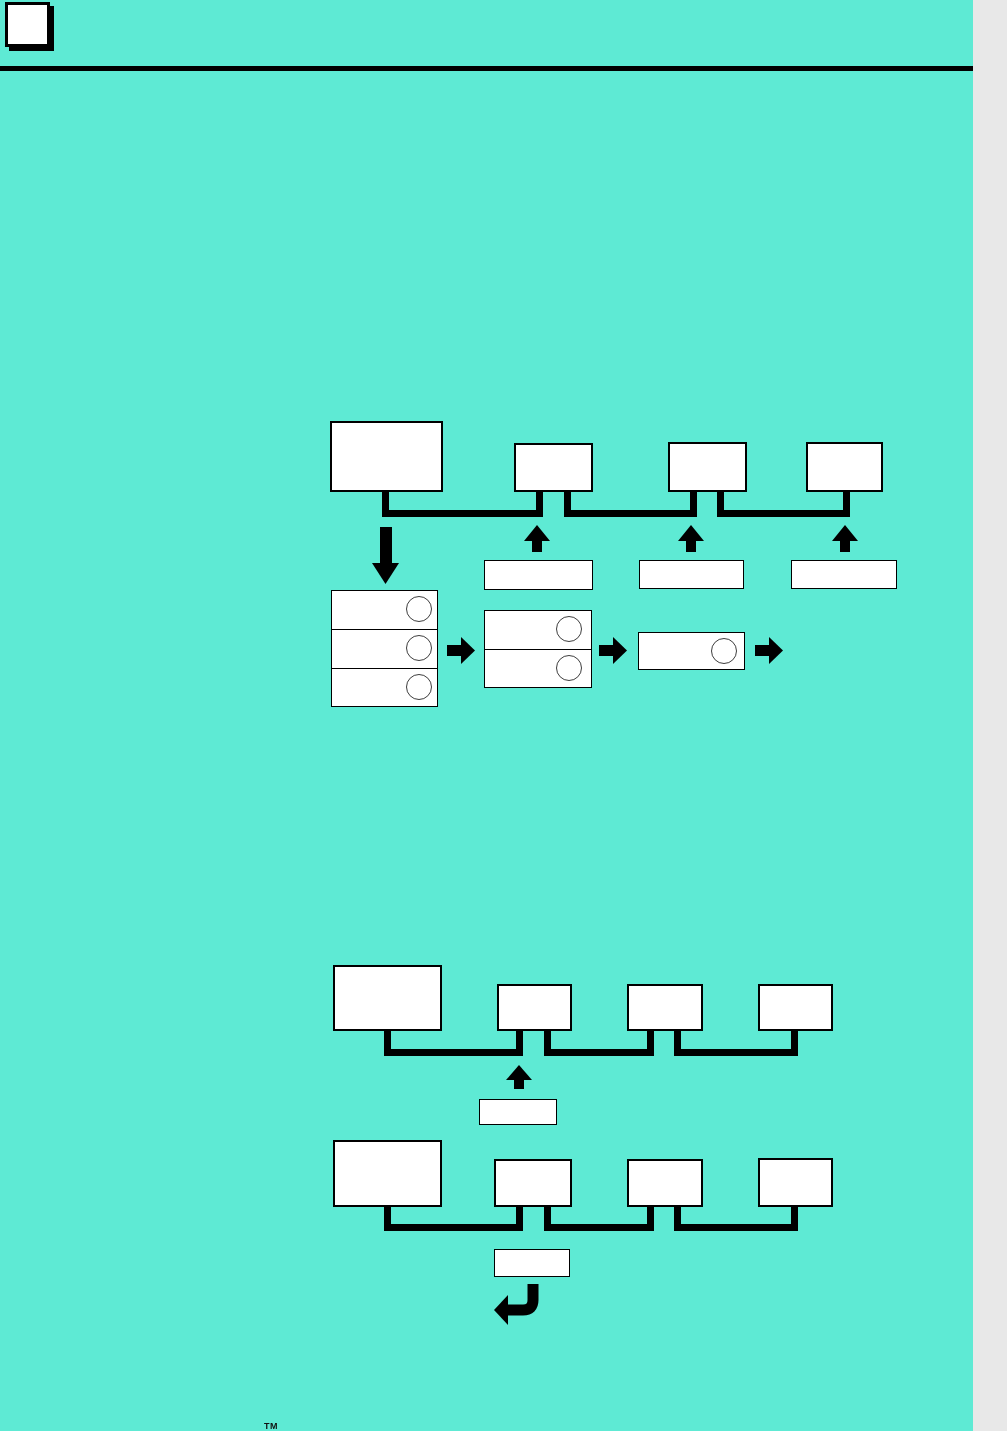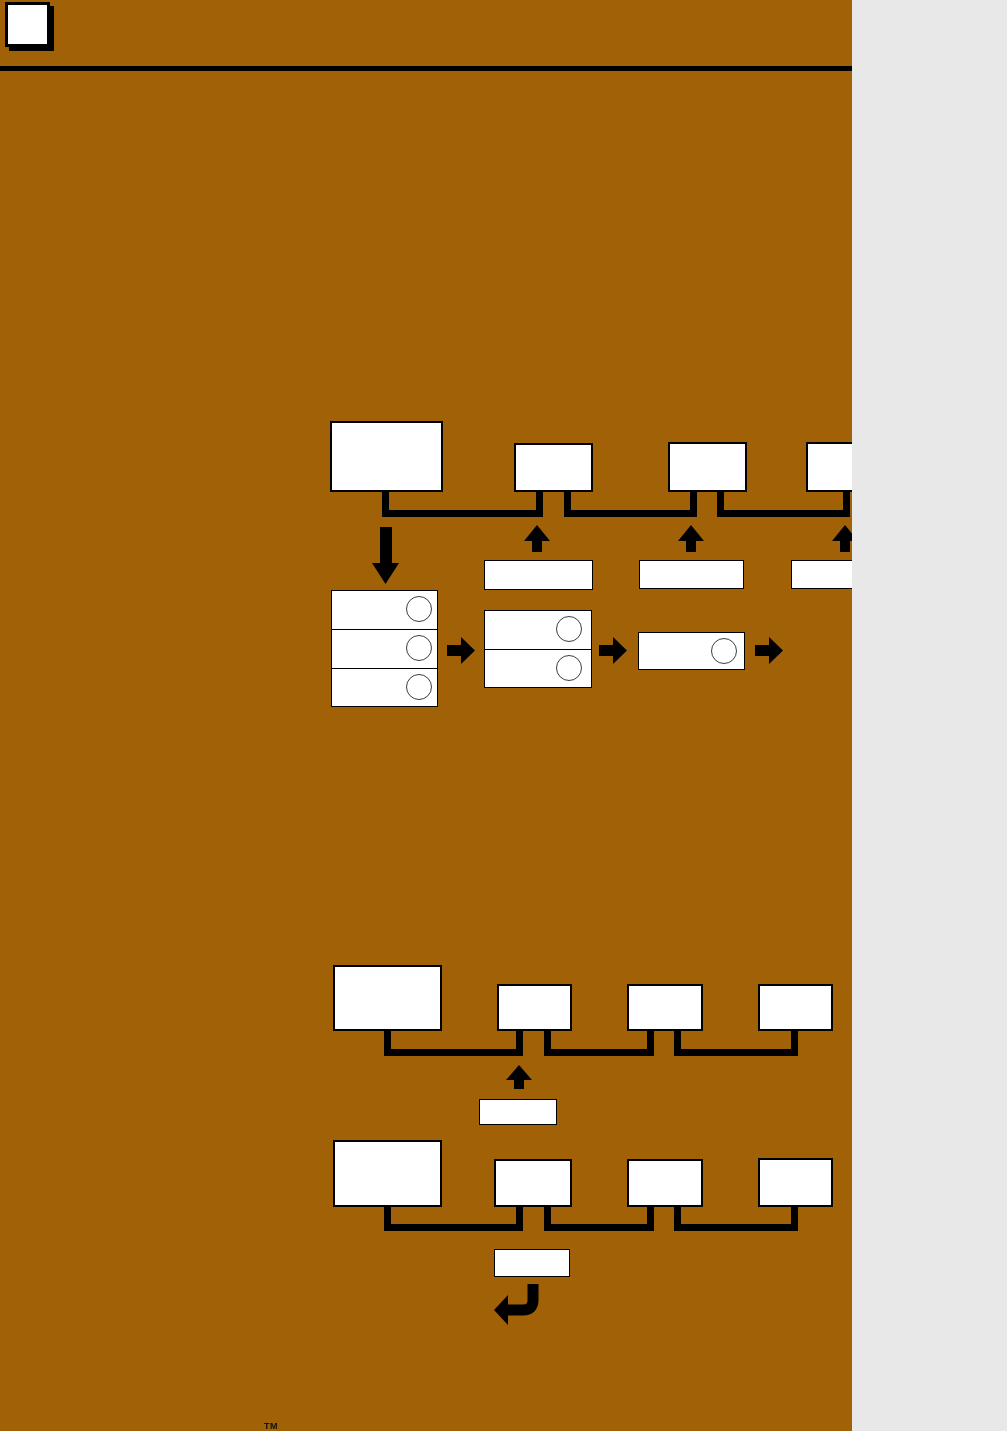--- a/index.html
+++ b/index.html
@@ -1,18 +1,18 @@
 <!DOCTYPE html>
 <html><head>
 <meta charset="utf-8">
 <style>
   html,body{margin:0;padding:0;background:#e8e8e8;}
   .page{
-    position:relative;width:820px;height:1431px;background:#a16207;
-    overflow:hidden;font-family:"Liberation Sans", sans-serif;color:#000;padding-left:32px;
+    position:relative;width:973px;height:1431px;background:#5eead4;
+    overflow:hidden;font-family:"Liberation Sans", sans-serif;color:#000;
   }
   .corner-box{
     position:absolute;left:5px;top:2px;width:39px;height:39px;
     background:#fff;border:3px solid #000;box-shadow:4px 4px 0 #000;
   }
   .rule{position:absolute;left:0;top:66px;width:1007px;height:5px;background:#000;}
   .ln{position:absolute;display:block;background:#000;}
   .box{position:absolute;background:#fff;border:2px solid #000;box-sizing:border-box;}
   .cell{position:absolute;background:#fff;border:1.5px solid #000;box-sizing:border-box;}
   .key{position:absolute;background:#fff;border:1.6px solid #000;box-sizing:border-box;}

